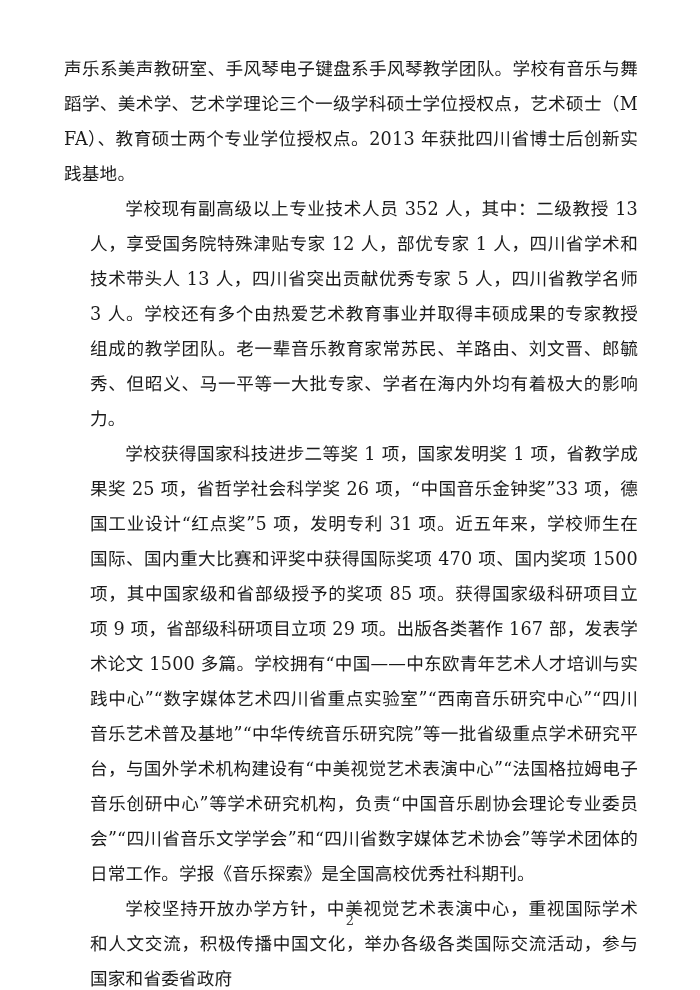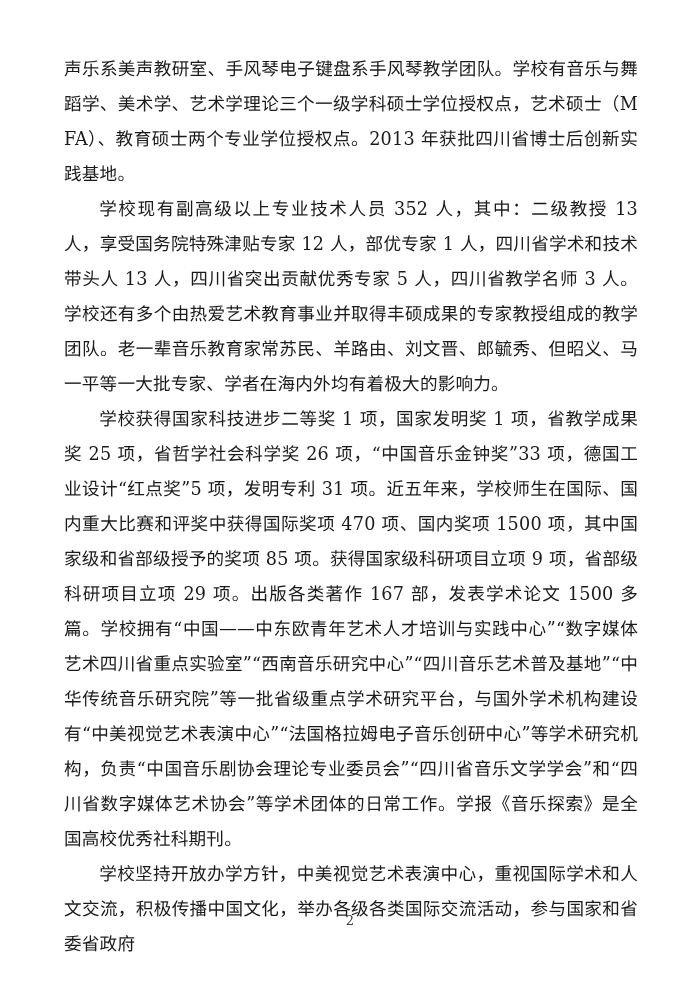--- a/index.html
+++ b/index.html
@@ -36,20 +36,21 @@
     text-justify: inter-character;
     text-align-last: left;
     letter-spacing: 0.2px;
     font-family: "DejaVu Serif", "Liberation Serif", serif;
     font-weight: 400;
     word-break: break-all;
     -webkit-font-smoothing: antialiased;
   }
   .para.indent {
     text-indent: 2em;
+    margin-left: 26px;
   }
   .page-number {
     position: absolute;
     left: 0;
     right: 0;
     top: 912px;
     text-align: center;
     font-size: 13px;
     line-height: 18px;
     color: #3a3a3a;

